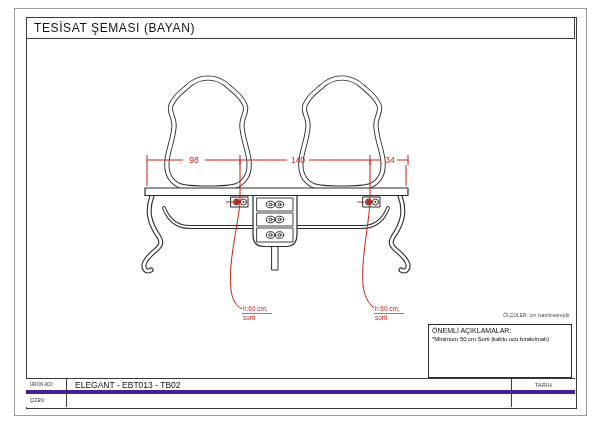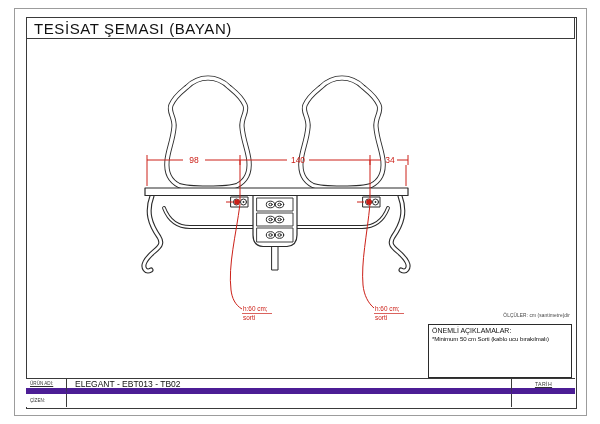--- a/index.html
+++ b/index.html
@@ -11,42 +11,42 @@
     position:absolute;left:14px;top:8px;width:571px;height:406px;
     border:1px solid #9c9c9c;background:#ffffff;
   }
   .inner-frame{
     position:absolute;left:26px;top:17px;width:549px;height:390px;
     border:1px solid #3a3a3a;background:#ffffff;
   }
   .title-bar{
     position:absolute;left:26px;top:17px;width:549px;height:22px;
     border:1px solid #3a3a3a;border-bottom:1px solid #3a3a3a;box-sizing:border-box;
-    line-height:21px;padding-left:7px;font-size:15px;letter-spacing:0.6px;color:#111;
+    line-height:21px;padding-left:7px;font-size:12px;letter-spacing:0.6px;color:#111;
   }
   svg.drawing{position:absolute;left:0;top:0;width:600px;height:424px;pointer-events:none;}
   .units-note{
     position:absolute;left:432px;top:313px;width:138px;text-align:right;
     font-size:4.8px;color:#444;letter-spacing:0.1px;
   }
   .notes-box{
     position:absolute;left:428px;top:324px;width:144px;height:54px;
     border:1.5px solid #2b2b2b;box-sizing:border-box;background:#fff;
     padding:2px 3px;
   }
   .notes-box .heading{font-size:7px;color:#111;white-space:nowrap;}
   .notes-box .note{font-size:6.1px;color:#111;white-space:nowrap;letter-spacing:-0.1px;margin-top:1px;}
   .title-block{
     position:absolute;left:26px;top:378px;width:549px;height:29px;
     border-top:1px solid #3a3a3a;box-sizing:border-box;
     display:grid;grid-template-columns:41px 1fr 63px;grid-template-rows:15px 13px;
     background:#fff;
   }
   .title-block .cell{box-sizing:border-box;display:flex;align-items:center;overflow:hidden;}
-  .title-block .r1{border-bottom:6px solid #4c1d95;text-decoration:underline;}
+  .title-block .r1{border-bottom:4px solid #4c1d95;}
   .title-block .c1{border-right:1px solid #3a3a3a;padding-left:4px;font-size:4.6px;color:#333;}
   .title-block .c2{border-right:1px solid #3a3a3a;padding-left:8px;font-size:8.5px;color:#111;}
   .title-block .c3{justify-content:center;font-size:5.2px;color:#333;letter-spacing:0.4px;}
 </style>
 </head>
 <body>
 
 <div class="outer-frame"></div>
 <div class="inner-frame"></div>
 <div class="title-bar">TESİSAT ŞEMASI (BAYAN)</div>

